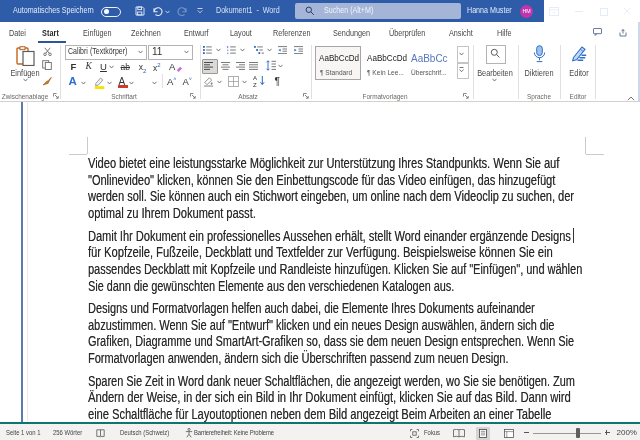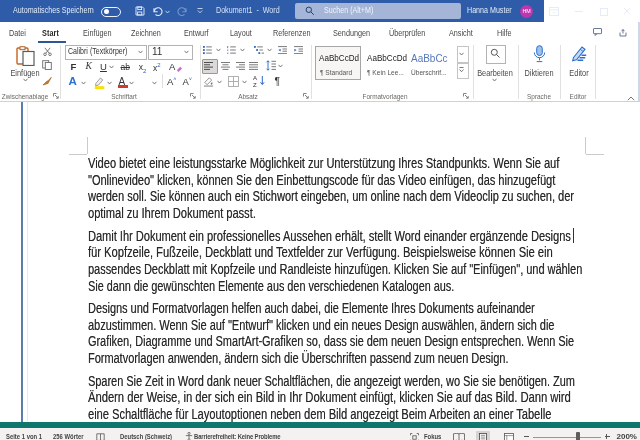--- a/index.html
+++ b/index.html
@@ -18,21 +18,21 @@
   .ricon{position:absolute;}
   .rtxt{position:absolute;font-size:8.4px;color:#4a4a4a;white-space:nowrap;transform:translateX(-50%) scaleX(0.88);}
   #ribbonline{position:absolute;left:0;top:101px;width:640px;height:1px;background:#d3d1cf;}
   
   #doc{position:absolute;left:0;top:102px;width:640px;height:320px;background:#fff;overflow:hidden;margin-left:21px;}
   .para{position:absolute;left:67px;white-space:nowrap;color:#272727;text-shadow:0.25px 0 0.3px rgba(40,40,40,0.55);
     font-size:14px;line-height:16.75px;}
   .ln{height:16.75px;transform-origin:0 0;}
   .cm{position:absolute;background:#cbcbcb;}
   
-  #status{position:absolute;left:0;top:422px;width:640px;height:18px;background:#f3f2f1;border-top:6px solid #0f766e;box-sizing:border-box;font-weight:bold;}
+  #status{position:absolute;left:0;top:422px;width:640px;height:18px;background:#f3f2f1;border-top:2px solid #0f766e;box-sizing:border-box;}
   #status .s{position:absolute;font-size:7.2px;color:#424242;line-height:17px;white-space:nowrap;transform:scaleX(0.82);transform-origin:0 50%;}
 </style></head>
 <body>
 <div id="win">
 
   <div id="titlebar">
     <div class="t" style="left:13.3px;">Automatisches Speichern</div>
 
     <div class="abs" style="left:101px;top:6.5px;width:18px;height:8px;border:1px solid #eef3fb;border-radius:5px;"></div>
     <div class="abs" style="left:103.5px;top:9px;width:5px;height:5px;border-radius:50%;background:#fff;"></div>

